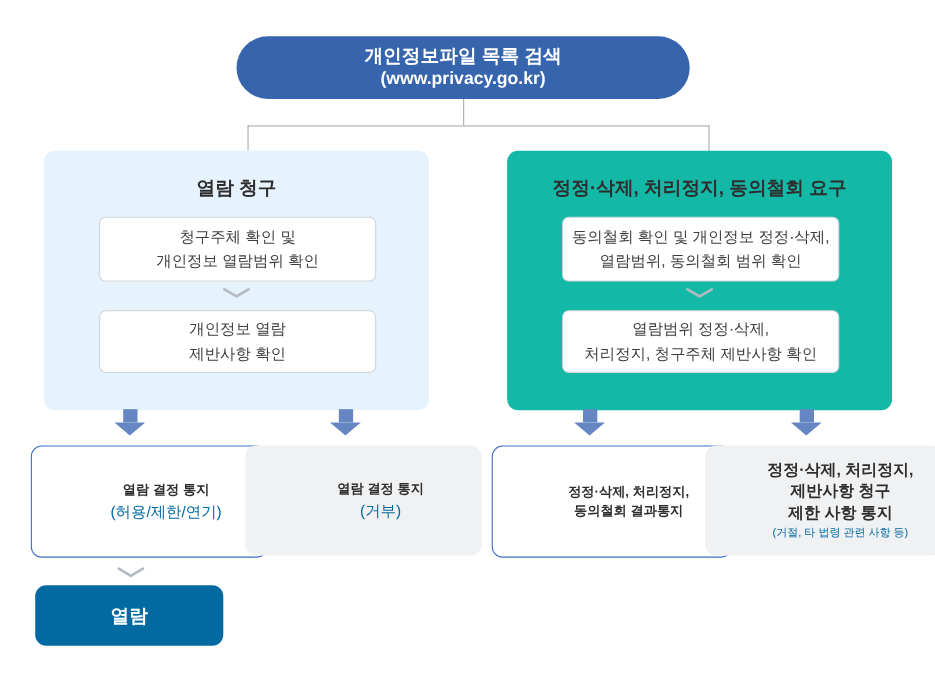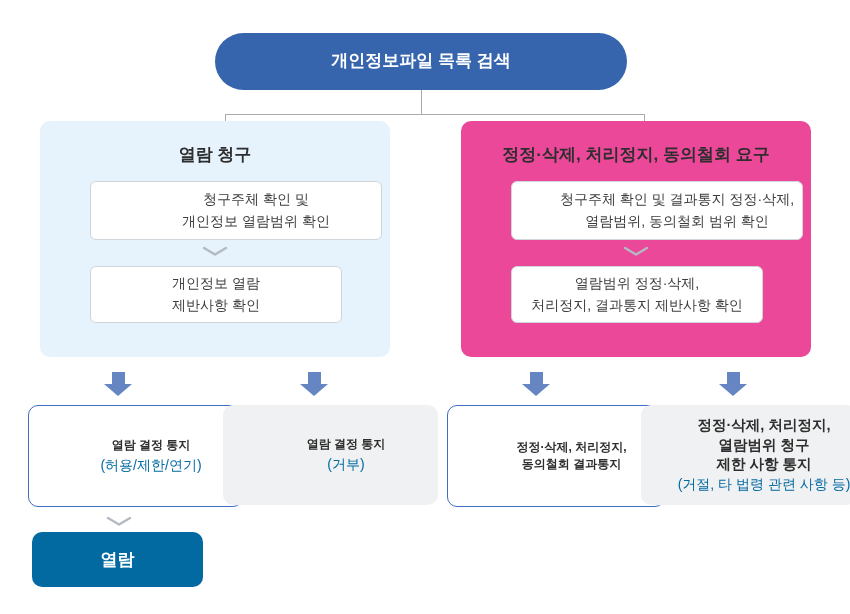--- a/index.html
+++ b/index.html
@@ -22,34 +22,34 @@
 
   
   .line { background:#ababab; }
   .v-root { left:421px; top:90px; width:1px; height:24px; }
   .h-split { left:225px; top:114px; width:420px; height:1px; }
   .v-left  { left:225px; top:114px; width:1px; height:23px; }
   .v-right { left:644px; top:114px; width:1px; height:23px; }
 
   
   .panel {
-    top:121px; width:350px; height:236px; border-radius:10px;
+    top:137px; width:350px; height:236px; border-radius:10px;
   }
   .panel-left  { left:40px;  background:#e6f2fc; }
-  .panel-right { left:461px; background:#ec4899; }
+  .panel-right { left:461px; background:#14b8a6; }
   .panel-title {
     position:absolute; left:0; right:0; top:22px; text-align:center;
     font-size:17px; font-weight:700; color:#2e2e2e;
   }
   .step-box {
     position:absolute; background:#ffffff; border:1px solid #d0d5da; border-radius:6px;
     display:flex; flex-direction:column; align-items:center; justify-content:center;
     font-size:14px; color:#3d3d3d; line-height:1.55; text-align:center;
   }
-  .panel .step1 { left:50px; top:60px;  width:250px; height:57px;padding-left:40px; }
+  .panel .step1 { left:50px; top:60px;  width:250px; height:57px; }
   .panel .step2 { left:50px; top:145px; width:250px; height:55px; }
   .panel .chev  { position:absolute; left:0; right:0; top:122px; text-align:center; height:12px; }
 
   
   .block-arrow { width:28px; }
   .block-arrow .shaft { width:13px; height:12px; background:#6586c2; margin:0 auto; }
   .block-arrow .head  { width:0; height:0; border-left:14px solid transparent;
                         border-right:14px solid transparent; border-top:12px solid #6586c2; }
   .arr1 { left:104px; top:372px; }
   .arr2 { left:300px; top:372px; }
@@ -64,38 +64,39 @@
   }
   .outcome .b { font-size:12px; font-weight:700; color:#2e2e2e; }
   .outcome .r { font-size:14px; font-weight:400; color:#0369a1; }
   .outline-blue { background:#ffffff; border:1.5px solid #3f6ec5; }
   .fill-gray    { background:#f0f1f2; border:none; }
   .box-a { left:28px;  width:182px; }
   .box-b { left:223px; width:184px; }
   .box-c { left:447px; width:185px; }
   .box-d { left:641px; width:184px; line-height:1.35; }
   .box-d .b { font-size:14.5px; }
-  .box-d .r { font-size:14px; }
+  .box-d .r { font-size:10px; }
 
   .chev-bottom { left:28px; top:513px; width:182px; text-align:center; height:12px; }
 
   
   .final-btn {
     left:32px; top:532px; width:171px; height:55px; border-radius:10px;
     background:#0369a1; color:#ffffff; font-size:17px; font-weight:700;
     display:flex; align-items:center; justify-content:center;
   }
 </style>
 </head>
 <body>
 
 <div class="stage">
 
   <div class="abs root-pill">
     <div class="l1">개인정보파일 목록 검색</div>
+    <div class="l2">(www.privacy.go.kr)</div>
   </div>
 
   <div class="abs line v-root"></div>
   <div class="abs line h-split"></div>
   <div class="abs line v-left"></div>
   <div class="abs line v-right"></div>
 
   <div class="abs panel panel-left">
     <div class="panel-title">열람 청구</div>
     <div class="step-box step1">
@@ -109,31 +110,31 @@
     </div>
     <div class="step-box step2">
       <span>개인정보 열람</span>
       <span>제반사항 확인</span>
     </div>
   </div>
 
   <div class="abs panel panel-right">
     <div class="panel-title">정정·삭제, 처리정지, 동의철회 요구</div>
     <div class="step-box step1">
-      <span>청구주체 확인 및 결과통지 정정·삭제,</span>
+      <span>동의철회 확인 및 개인정보 정정·삭제,</span>
       <span>열람범위, 동의철회 범위 확인</span>
     </div>
     <div class="chev">
       <svg width="28" height="11" viewBox="0 0 28 11">
           <polyline points="3,2 14,8.5 25,2" fill="none" stroke="#b3bac2" stroke-width="2.4" stroke-linecap="round" stroke-linejoin="round"></polyline>
         </svg>
     </div>
     <div class="step-box step2">
       <span>열람범위 정정·삭제,</span>
-      <span>처리정지, 결과통지 제반사항 확인</span>
+      <span>처리정지, 청구주체 제반사항 확인</span>
     </div>
   </div>
 
   <div class="abs block-arrow arr1">
       <div class="shaft"></div>
       <div class="head"></div>
     </div>
   <div class="abs block-arrow arr2">
       <div class="shaft"></div>
       <div class="head"></div>
@@ -154,21 +155,21 @@
   <div class="abs outcome fill-gray box-b">
     <span class="b">열람 결정 통지</span>
     <span class="r">(거부)</span>
   </div>
   <div class="abs outcome outline-blue box-c">
     <span class="b">정정·삭제, 처리정지,</span>
     <span class="b">동의철회 결과통지</span>
   </div>
   <div class="abs outcome fill-gray box-d">
     <span class="b">정정·삭제, 처리정지,</span>
-    <span class="b">열람범위 청구</span>
+    <span class="b">제반사항 청구</span>
     <span class="b">제한 사항 통지</span>
     <span class="r">(거절, 타 법령 관련 사항 등)</span>
   </div>
 
   <div class="abs chev-bottom">
     <svg width="28" height="11" viewBox="0 0 28 11">
         <polyline points="3,2 14,8.5 25,2" fill="none" stroke="#b3bac2" stroke-width="2.4" stroke-linecap="round" stroke-linejoin="round"></polyline>
       </svg>
   </div>
   <div class="abs final-btn">

